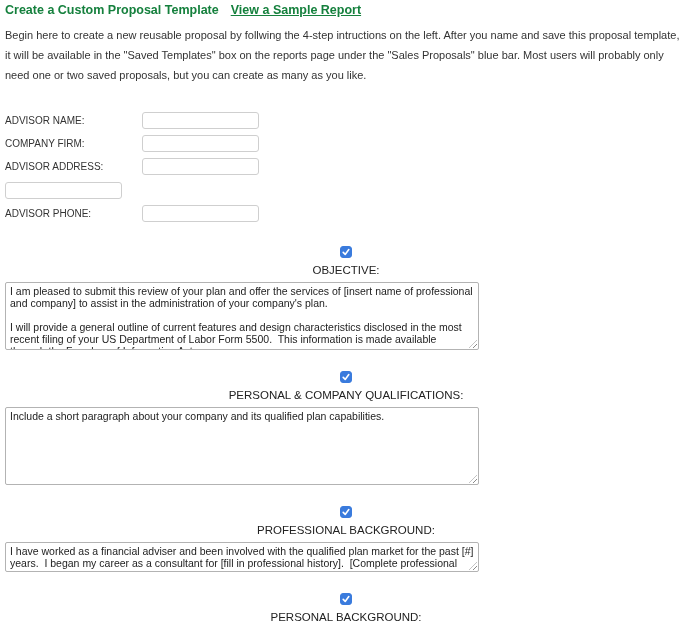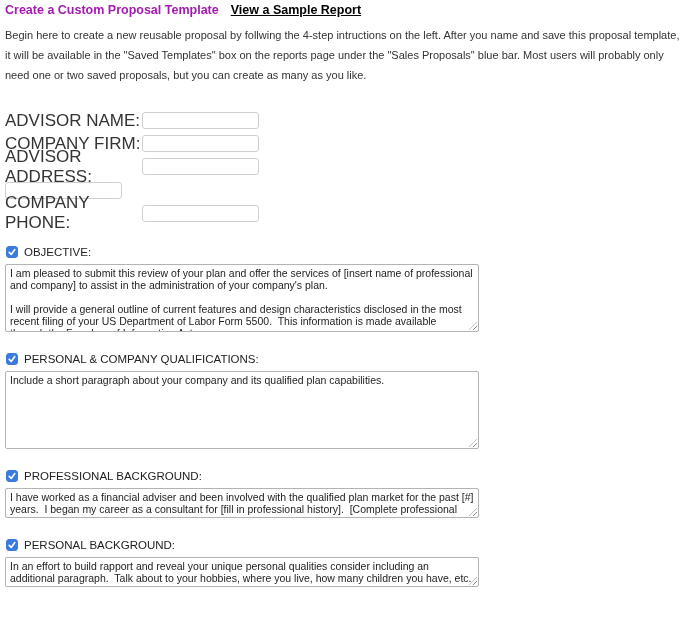--- a/index.html
+++ b/index.html
@@ -16,27 +16,27 @@
   
   .header-row {
     display: flex;
     align-items: baseline;
     gap: 12px;
     margin: 0 0 8px 0;
   }
   .page-title {
     font-size: 12.5px;
     font-weight: bold;
-    color: #a21caf;
+    color: #15803d;
     margin: 0;
   }
   .sample-link {
     font-size: 12.5px;
     font-weight: bold;
-    color: #000000;
+    color: #15803d;
     text-decoration: underline;
     cursor: pointer;
   }
 
   
   .intro {
     font-size: 11px;
     line-height: 20px;
     color: #333;
     margin: 0 0 24px 0;
@@ -45,21 +45,21 @@
 
   
   .advisor-form { margin: 0 0 7px 0; }
   .field-row {
     display: flex;
     align-items: center;
     height: 23.2px;
   }
   .field-label {
     width: 137px;
-    font-size: 17px;
+    font-size: 10px;
     color: #333;
     flex: none;
   }
   .field-input {
     width: 117px;
     height: 17px;
     border: 1px solid #cfcfcf;
     border-radius: 3px;
     background: #fff;
     padding: 1px 3px;
@@ -69,20 +69,21 @@
   }
 
   
   .section { margin-top: 21px; }
   .section:first-of-type { margin-top: 0; }
   .check-row {
     display: flex;
     align-items: center;
     gap: 6px;
     margin: 0 0 6px 1px;
+    flex-direction: column;
   }
   .checkbox {
     width: 12px;
     height: 12px;
     border-radius: 3px;
     border: 1px solid #9db6d8;
     background: #fff;
     flex: none;
     display: flex;
     align-items: center;
@@ -154,21 +155,21 @@
       <input class="field-input" type="text" value="" style="">
     </div>
     <div class="field-row">
       <span class="field-label">ADVISOR ADDRESS:</span>
       <input class="field-input" type="text" value="" style="">
     </div>
     <div class="field-row">
       <input class="field-input" type="text" value="" style="">
     </div>
     <div class="field-row">
-      <span class="field-label">COMPANY PHONE:</span>
+      <span class="field-label">ADVISOR PHONE:</span>
       <input class="field-input" type="text" value="" style="">
     </div>
   </div>
 
   <div class="section">
     <div class="check-row">
       <span class="checkbox" data-checked="true">
         <svg width="8" height="8" viewBox="0 0 10 10">
             <polyline points="1.5,5.5 4,8 8.5,2" fill="none" stroke="#ffffff" stroke-width="2" stroke-linecap="round" stroke-linejoin="round"></polyline>
           </svg>

